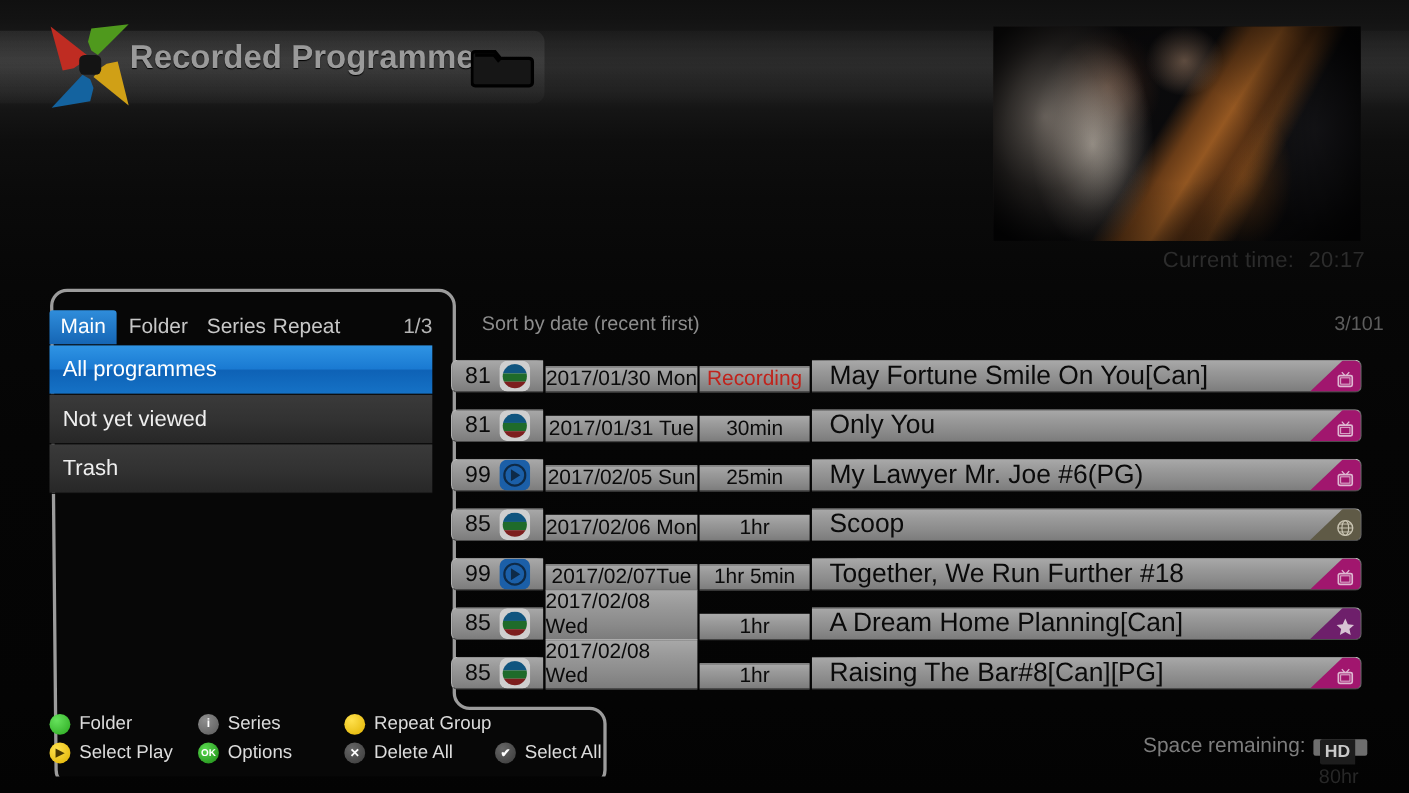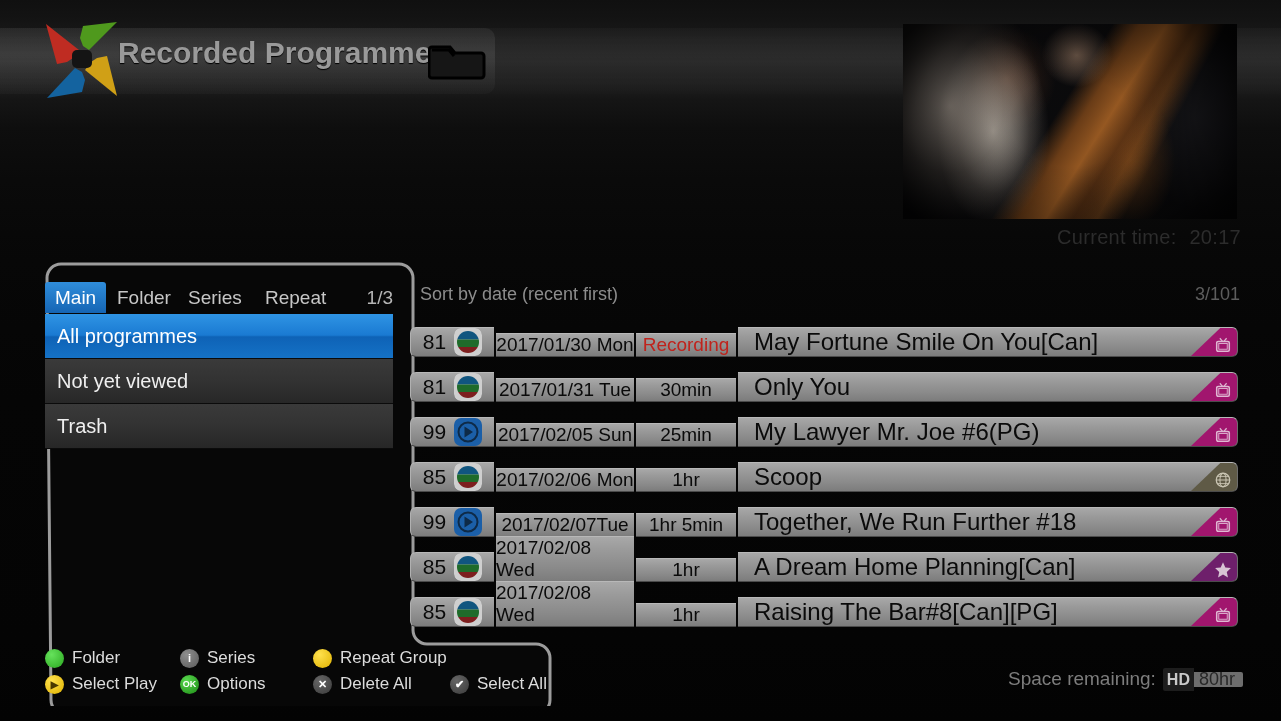--- a/index.html
+++ b/index.html
@@ -162,21 +162,21 @@
     font-size: 11px; font-weight: bold; color: #fff; flex: 0 0 auto;
   }
   .lg-ico.green { background: radial-gradient(circle at 35% 30%, #66e25c, #2aa81f); }
   .lg-ico.yellow { background: radial-gradient(circle at 35% 30%, #ffe14d, #e0b200); }
   .lg-ico.grey { background: radial-gradient(circle at 35% 30%, #8e8e8e, #5a5a5a); }
   .lg-ico.darkgrey { background: radial-gradient(circle at 35% 30%, #666, #3a3a3a); }
   .lg-ico.okgreen { background: radial-gradient(circle at 35% 30%, #59d94f, #1d8a15); font-size: 9px; }
 
   
   .list-head {
-    position: absolute; left: 420px; top: 284px;
+    position: absolute; left: 438px; top: 284px;
     width: 820px; height: 24px;
   }
   .sort-label { position: absolute; left: 0; top: 0; font-size: 18px; color: #8d8d8d; }
   .list-count { position: absolute; right: 0; top: 0; font-size: 18px; color: #5d5d5d; }
 
   .rows { position: absolute; left: 410px; top: 312px; width: 828px; }
   .row {
     position: relative;
     height: 45px;
     margin-bottom: 0px;
@@ -232,21 +232,21 @@
 
   
   .space-remaining {
     position: absolute; right: 38px; top: 668px;
     display: flex; align-items: center; gap: 7px;
     font-size: 19px; color: #7d7d7d;
   }
   .hd-box {
     display: inline-flex; align-items: center;
     background: #6e6e6e; border-radius: 2px; padding: 0 5px 0 0;
-    height: 15px; color: #3a3a3a; font-size: 18px;
+    height: 15px; color: #3a3a3a; font-size: 18px; flex-direction: column;
   }
   .hd-tag {
     background: #1d1d1d; color: #c9c9c9;
     font-weight: bold; font-size: 16px;
     padding: 0 4px; height: 23px; line-height: 23px;
     border-radius: 2px 0 0 2px;
   }
   .hd-val { padding: 0 3px 0 5px; color: #272727; line-height: 23px; }
 </style>
 </head>
@@ -285,21 +285,21 @@
   <svg class="panel-outline" viewBox="0 0 525 450">
     <path d="M14 22 a14 14 0 0 1 14 -14 h338 a14 14 0 0 1 14 14 v352 a14 14 0 0 0 14 14 h109 a14 14 0 0 1 14 14 v42 a14 14 0 0 1 -14 14 h-471 a14 14 0 0 1 -14 -14 z" fill="#070707" stroke="#9c9c9c" stroke-width="3"></path>
   </svg>
 
   <div class="panel-fill"></div>
 
   <div class="tabs">
     <div class="tab active" style="left:0">Main</div>
     <div class="tab" style="left:62px">Folder</div>
     <div class="tab" style="left:133px">Series</div>
-    <div class="tab" style="left:210px">Repeat</div>
+    <div class="tab" style="left:193px">Repeat</div>
     <div class="tab-count">1/3</div>
   </div>
 
   <div class="cat-list">
     <div class="cat-item selected">All programmes</div>
     <div class="cat-item">Not yet viewed</div>
     <div class="cat-item">Trash</div>
   </div>
 
   <div class="legend">

